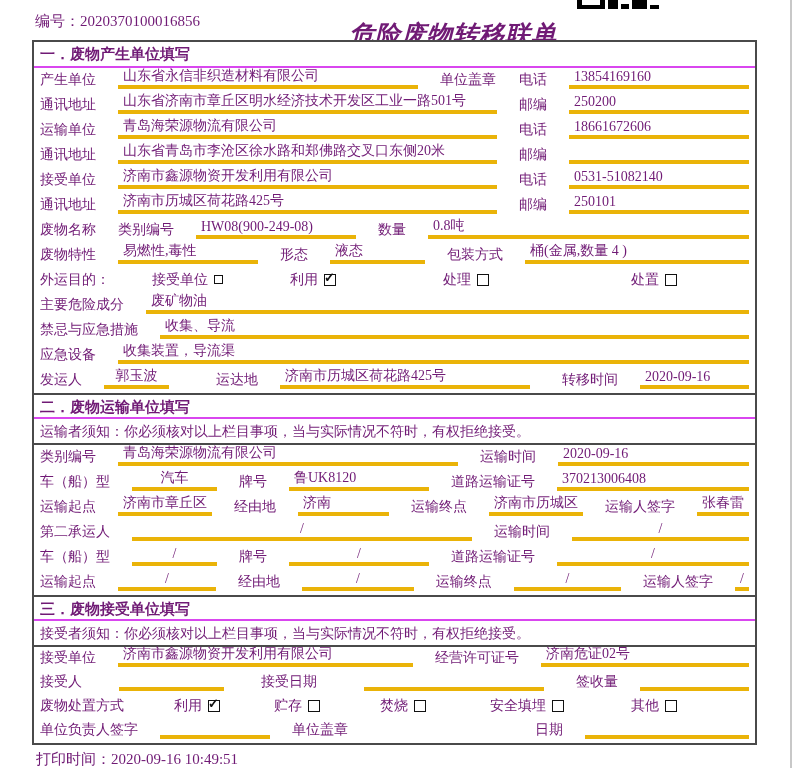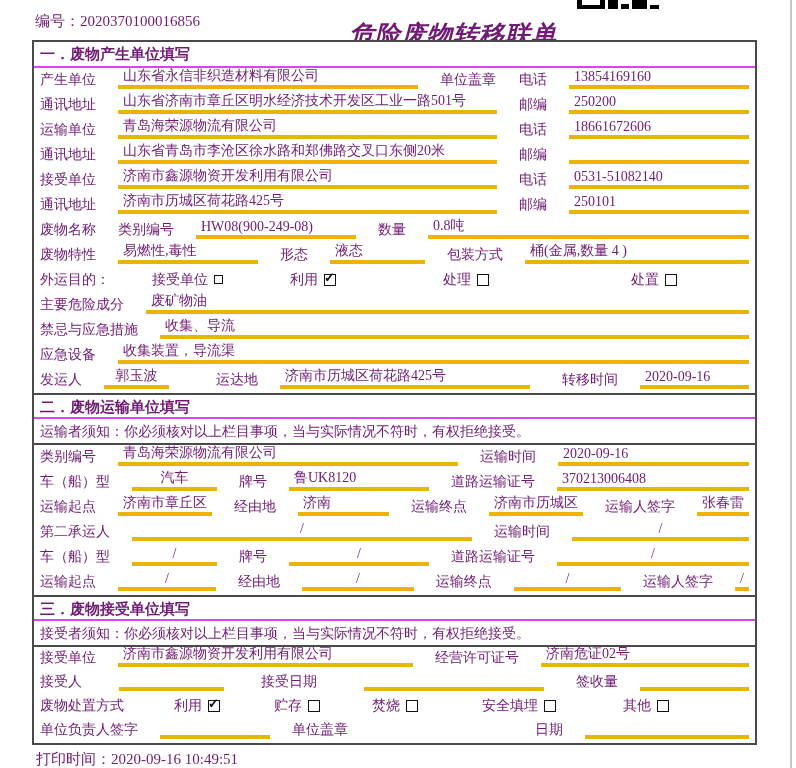--- a/index.html
+++ b/index.html
@@ -26,21 +26,21 @@
   .sec3 .row{height:24px;}
   .lbl{white-space:nowrap;}
   .val{border-bottom:4px solid #eab308;padding:0 5px;white-space:nowrap;box-sizing:border-box;min-height:17px;}
   .grow{flex:1;}
   .ctr{text-align:center;}
   .push{margin-left:auto;}
   .w65{width:65px;} .w85{width:85px;text-align:center;} .w95{width:95px;} .w105{width:105px;} .w110{width:110px;}
   .w115{width:115px;} .w120{width:120px;} .w140{width:140px;} .w160{width:160px;} .w180{width:180px;}
   .w200{width:200px;} .w250{width:250px;} .w295{width:295px;} .w300{width:300px;} .w340{width:340px;}
   .ml10{margin-left:10px;} .ml15{margin-left:15px;} .ml20{margin-left:20px;} .ml25{margin-left:25px;}
-  .ml28{margin-left:28px;} .ml32{margin-left:32px;} .ml38{margin-left:30px;} .ml42{margin-left:42px;}
+  .ml28{margin-left:28px;} .ml32{margin-left:32px;} .ml38{margin-left:38px;} .ml42{margin-left:42px;}
   .ml45{margin-left:45px;} .ml85{margin-left:85px;} .ml120{margin-left:120px;} .ml165{margin-left:165px;}
   .opt{display:flex;align-items:center;white-space:nowrap;}
   .cb{position:relative;display:inline-block;width:12px;height:12px;border:1.5px solid #111;
       margin-left:6px;box-sizing:border-box;background:#fff;}
   .cb-sm{width:9px;height:9px;margin-bottom:1px;}
   .cb.checked::after{content:"✓";position:absolute;left:-1px;top:-5px;font-size:13px;font-weight:bold;color:#111;}
   .doc-footer{position:absolute;left:36px;top:750px;font-size:15px;white-space:nowrap;}
 </style>
 </head>
 <body>

